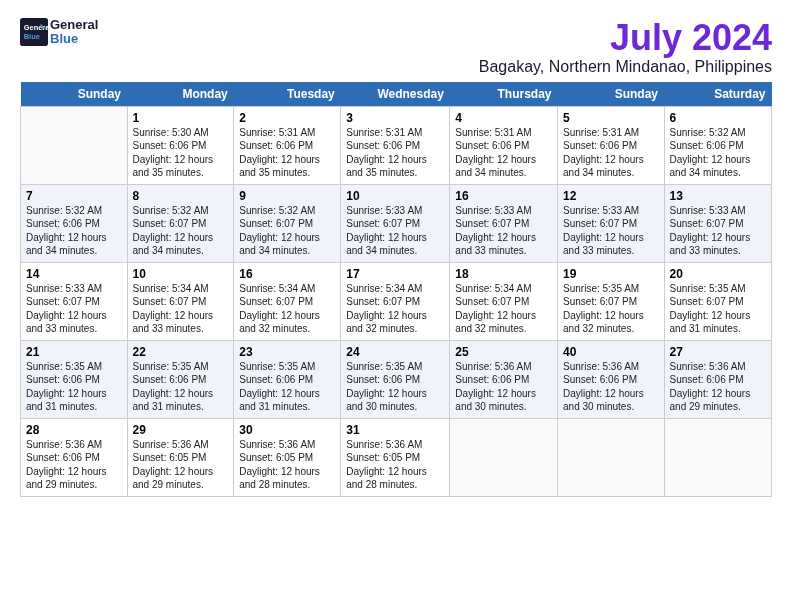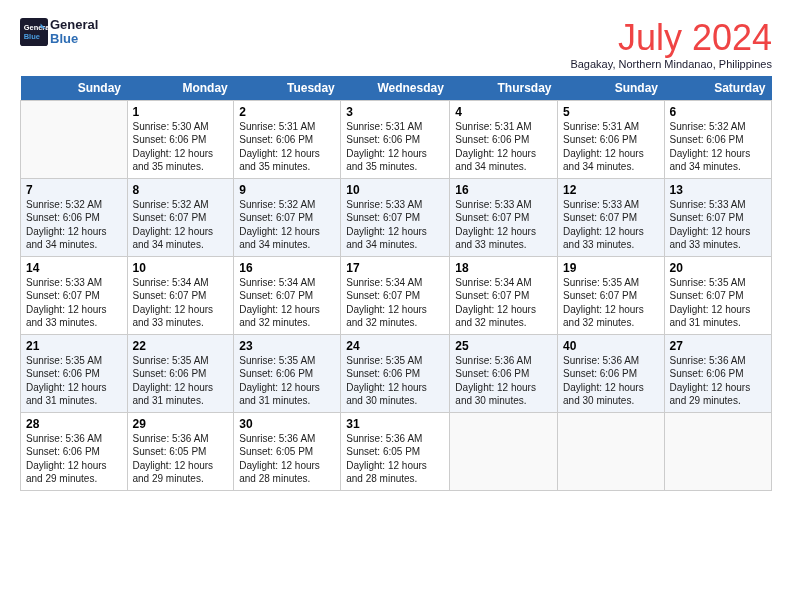--- a/index.html
+++ b/index.html
@@ -27,26 +27,26 @@
     .logo-icon {
       width: 28px;
       height: 28px;
       margin-right: 2px;
     }
     .title-block {
       text-align: right;
     }
     .month-title {
       font-size: 36px;
-      font-weight: normal;
-      color: #ef4444;
+      font-weight: bold;
+      color: #6d28d9;
       line-height: 1.1;
     }
     .location-title {
-      font-size: 11px;
+      font-size: 16px;
       color: #1a1a2e;
       font-weight: normal;
     }
     table {
       width: 100%;
       border-collapse: collapse;
       font-size: 10.5px;
     }
     thead tr th {
       background-color: #2e6db4;

